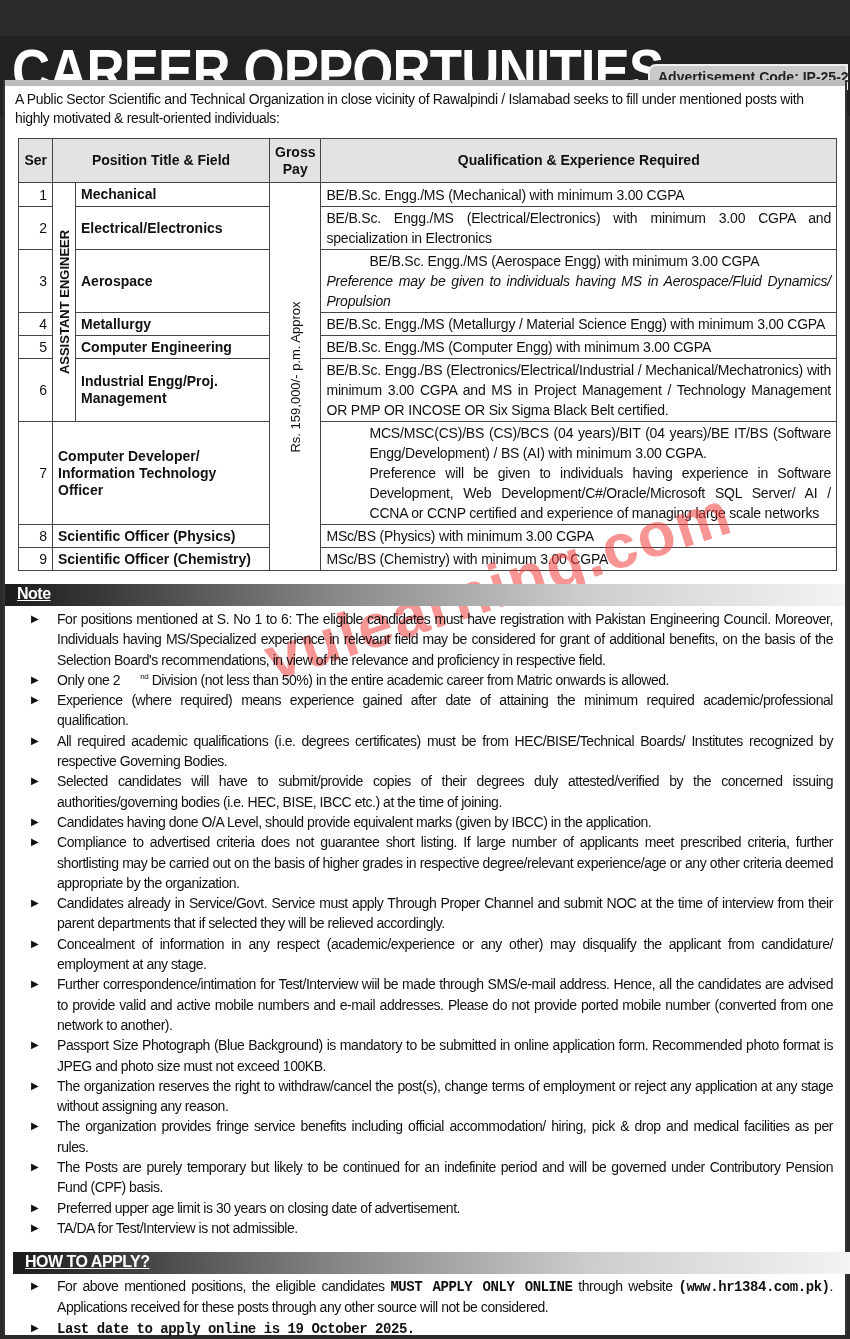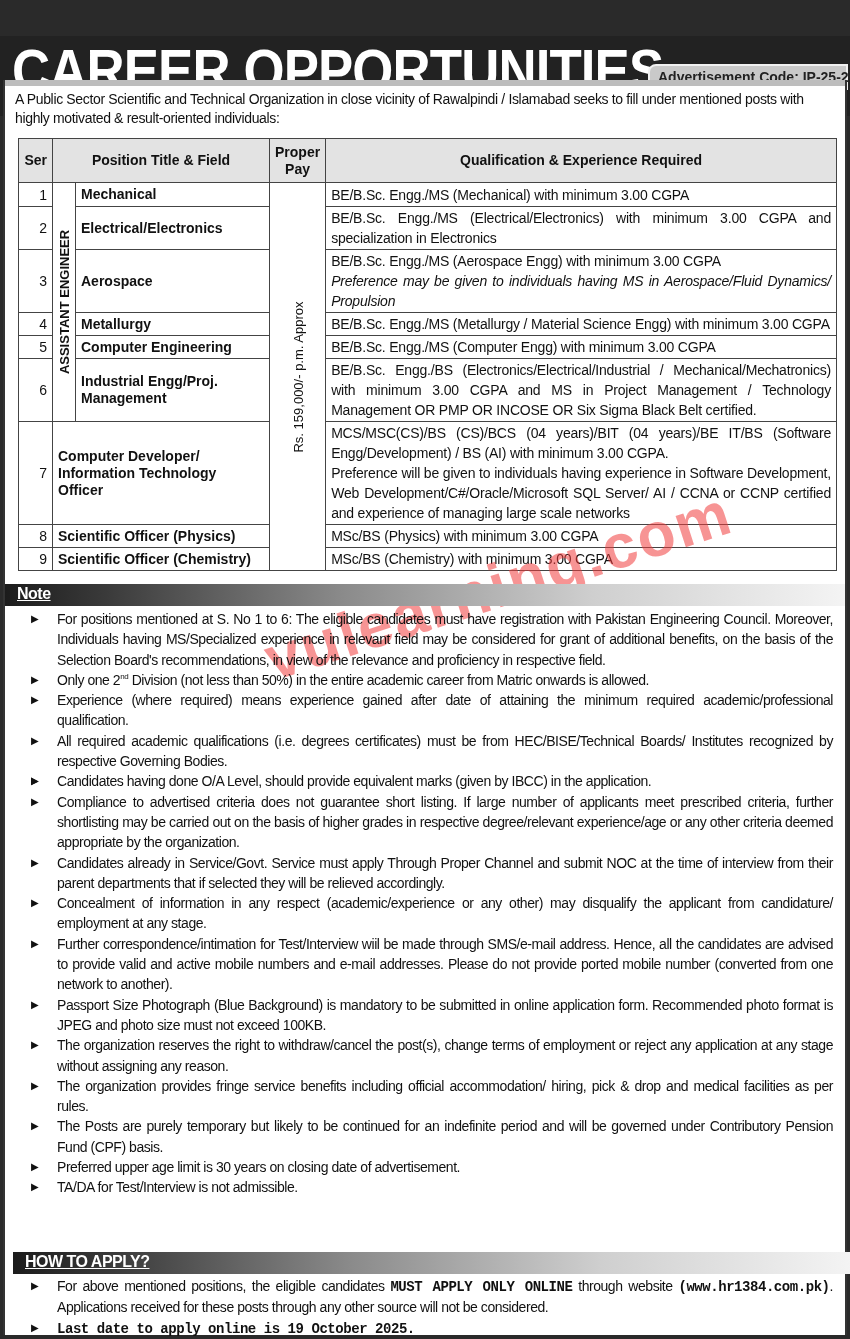--- a/index.html
+++ b/index.html
@@ -29,36 +29,36 @@
   .vert-cell { width: 23px; padding: 0 !important; position: relative; }
   .vert-text { position: absolute; left: 50%; top: 50%; transform: translate(-50%,-50%) rotate(-90deg);
                white-space: nowrap; font-weight: 700; font-size: 13px; }
   .pay-cell { width: 46px; padding: 0 !important; position: relative; }
   .pay-text { position: absolute; left: 50%; top: 50%; transform: translate(-50%,-50%) rotate(-90deg);
               white-space: nowrap; font-size: 13px; }
   .pos { font-weight: 700; width: 194px; line-height: 17px; }
   .pos .norm { font-weight: 700; }
   .qual { text-align: justify; line-height: 20px; letter-spacing: -0.2px; }
   .qual .it { font-style: italic; display: block; }
-  .qual .para { display: block; }
+  .qual .para { display: block; margin-left: 43px; }
 
   .bar { position: absolute; left: 0; width: 100%; height: 22px;
          background: linear-gradient(to right, #1c1c1c 0%, #3a3a3a 12%, #8a8a8a 40%, #cfcfcf 70%, #f4f4f4 100%); }
   .bar-label { position: absolute; left: 12px; top: 1px; font-weight: 700; font-size: 16px; color: #fff;
                text-decoration: underline; letter-spacing: -0.5px; }
   .note-bar { top: 504px; }
   .apply-bar { top: 1172px; margin-left: 8px; }
 
   ul.notes { position: absolute; left: 0; top: 529px; width: 100%; list-style: none; }
   ul.apply { position: absolute; left: 0; top: 1196px; width: 100%; list-style: none; }
   ul.notes li, ul.apply li { position: relative; padding-left: 52px; padding-right: 12px; font-size: 14px;
            line-height: 20.3px; text-align: justify; letter-spacing: -0.45px; margin-bottom: 0; }
   .bullet { position: absolute; left: 26px; top: 0; font-size: 10px; line-height: 20px; }
   b { font-weight: 700; font-family: Liberation Mono, monospace; }
-  sup { font-size: 8px; line-height: 0; }
+  sup { font-size: 8px; line-height: 0; padding-left: 20px; }
 
   .watermark { position: absolute; left: 250px; top: 470px; transform: rotate(-18deg); font-size: 62px;
                font-weight: 700; color: rgba(240,60,60,0.55); pointer-events: none; white-space: nowrap;
                letter-spacing: 2px; }
 </style>
 </head>
 <body>
 
 <div class="header">
   <div class="title">CAREER OPPORTUNITIES</div>
@@ -69,21 +69,21 @@
 <div class="paper">
   <div class="grey-strip"></div>
   <p class="intro">A Public Sector Scientific and Technical Organization in close vicinity of Rawalpindi / Islamabad seeks to fill under mentioned posts with highly motivated &amp; result-oriented individuals:</p>
 
   <table class="jobs">
     <thead>
       <tr>
         <th class="ser">Ser</th>
         <th colspan="2">Position Title &amp; Field</th>
         <th>
-          <span>Proper</span><br>
+          <span>Gross</span><br>
           <span>Pay</span>
         </th>
         <th>Qualification &amp; Experience Required</th>
       </tr>
     </thead>
     <tbody>
       <tr style="height:24px">
         <td class="ser">1</td>
         <td class="vert-cell" rowspan="6">
           <span class="vert-text">ASSISTANT ENGINEER</span>
@@ -153,21 +153,21 @@
 
   <div class="bar note-bar">
     <span class="bar-label">Note</span>
   </div>
 
   <ul class="notes">
     <li><span class="bullet">▶</span><span>For positions mentioned at S. No 1 to 6: The eligible candidates must have registration with Pakistan Engineering Council. Moreover, Individuals having MS/Specialized experience in relevant field may be considered for grant of additional benefits, on the basis of the Selection Board's recommendations, in view of the relevance and proficiency in respective field.</span></li>
     <li><span class="bullet">▶</span><span>Only one 2</span><sup>nd</sup><span> Division (not less than 50%) in the entire academic career from Matric onwards is allowed.</span></li>
     <li><span class="bullet">▶</span><span>Experience (where required) means experience gained after date of attaining the minimum required academic/professional qualification.</span></li>
     <li><span class="bullet">▶</span><span>All required academic qualifications (i.e. degrees certificates) must be from HEC/BISE/Technical Boards/ Institutes recognized by respective Governing Bodies.</span></li>
-    <li><span class="bullet">▶</span></li>
+    <li><span class="bullet">▶</span><span>Selected candidates will have to submit/provide copies of their degrees duly attested/verified by the concerned issuing authorities/governing bodies (i.e. HEC, BISE, IBCC etc.) at the time of joining.</span></li>
     <li><span class="bullet">▶</span><span>Candidates having done O/A Level, should provide equivalent marks (given by IBCC) in the application.</span></li>
     <li><span class="bullet">▶</span><span>Compliance to advertised criteria does not guarantee short listing. If large number of applicants meet prescribed criteria, further shortlisting may be carried out on the basis of higher grades in respective degree/relevant experience/age or any other criteria deemed appropriate by the organization.</span></li>
     <li><span class="bullet">▶</span><span>Candidates already in Service/Govt. Service must apply Through Proper Channel and submit NOC at the time of interview from their parent departments that if selected they will be relieved accordingly.</span></li>
     <li><span class="bullet">▶</span><span>Concealment of information in any respect (academic/experience or any other) may disqualify the applicant from candidature/ employment at any stage.</span></li>
     <li><span class="bullet">▶</span><span>Further correspondence/intimation for Test/Interview wiil be made through SMS/e-mail address. Hence, all the candidates are advised to provide valid and active mobile numbers and e-mail addresses. Please do not provide ported mobile number (converted from one network to another).</span></li>
     <li><span class="bullet">▶</span><span>Passport Size Photograph (Blue Background) is mandatory to be submitted in online application form. Recommended photo format is JPEG and photo size must not exceed 100KB.</span></li>
     <li><span class="bullet">▶</span><span>The organization reserves the right to withdraw/cancel the post(s), change terms of employment or reject any application at any stage without assigning any reason.</span></li>
     <li><span class="bullet">▶</span><span>The organization provides fringe service benefits including official accommodation/ hiring, pick &amp; drop and medical facilities as per rules.</span></li>
     <li><span class="bullet">▶</span><span>The Posts are purely temporary but likely to be continued for an indefinite period and will be governed under Contributory Pension Fund (CPF) basis.</span></li>
     <li><span class="bullet">▶</span><span>Preferred upper age limit is 30 years on closing date of advertisement.</span></li>

